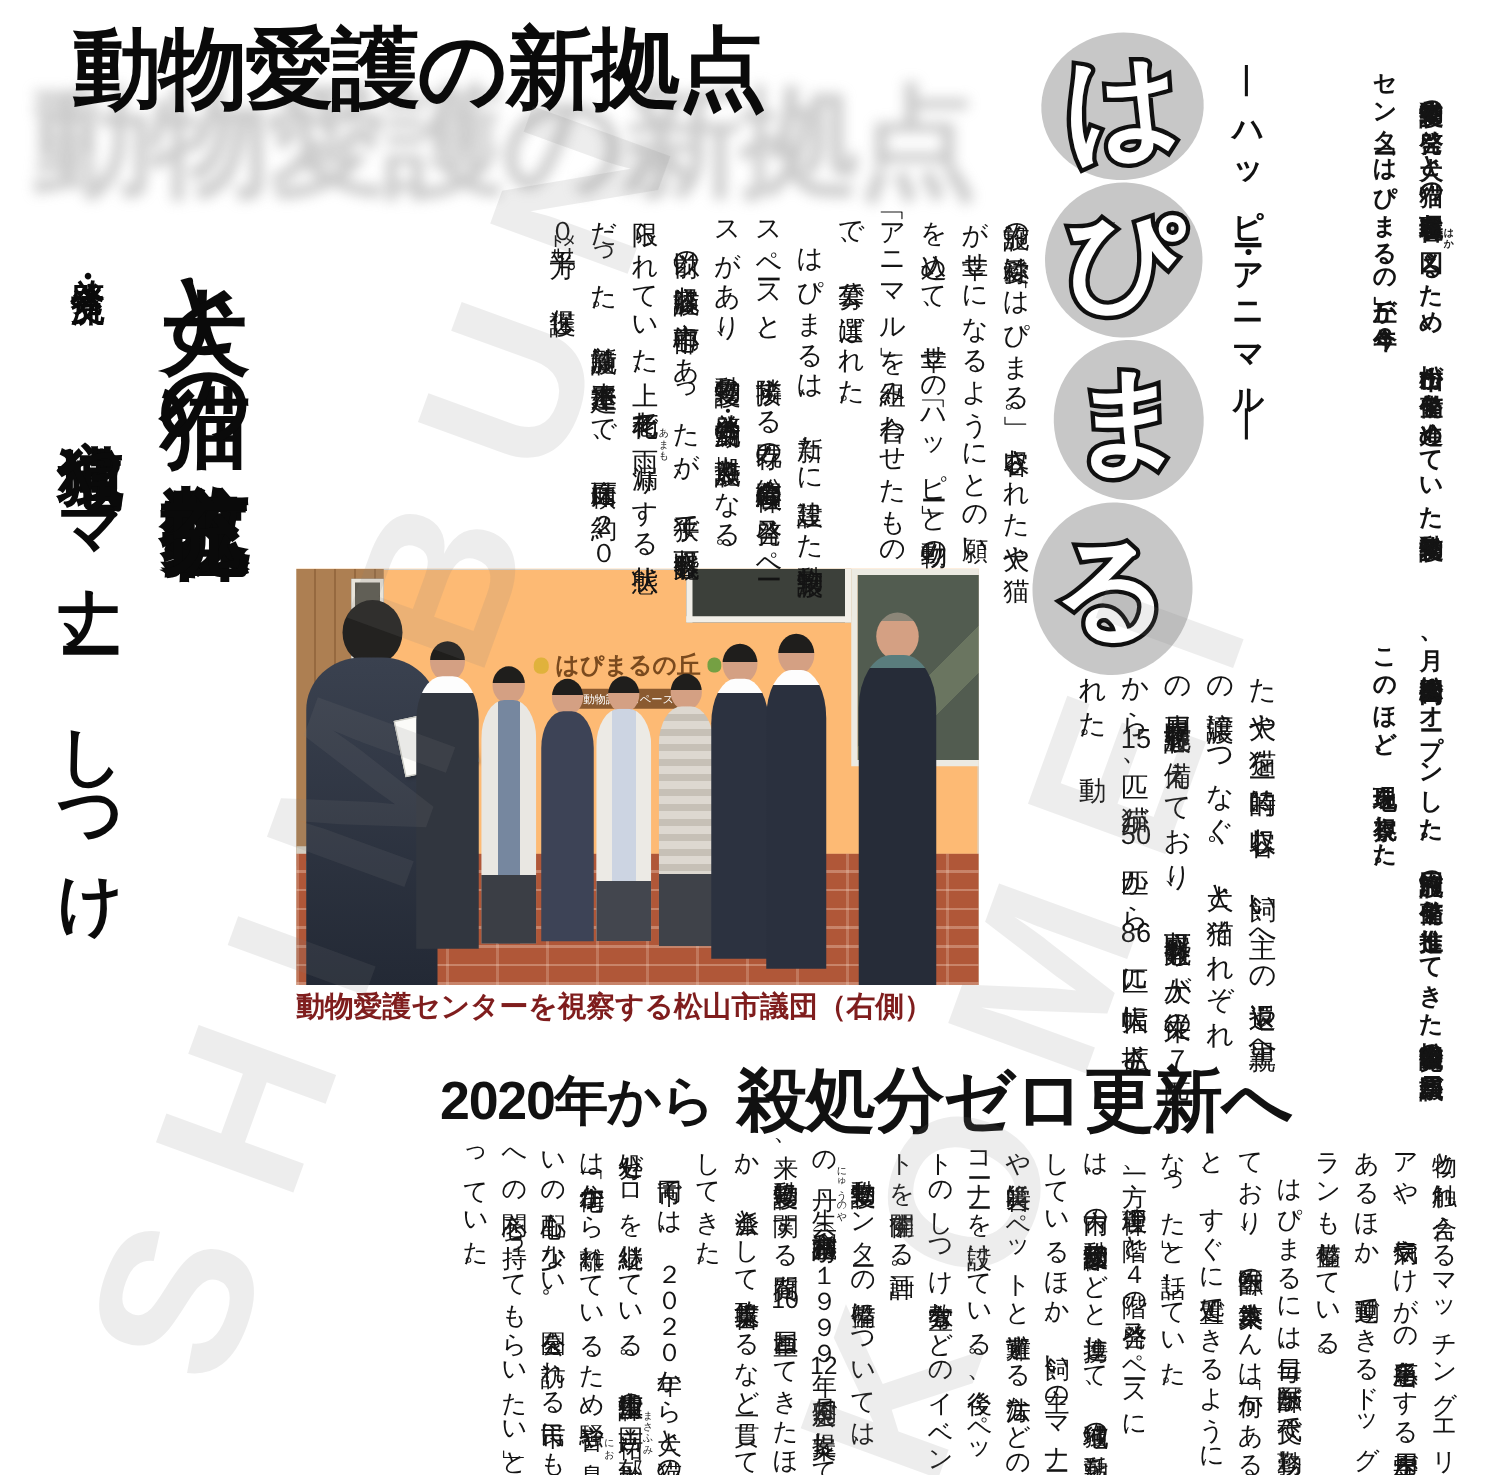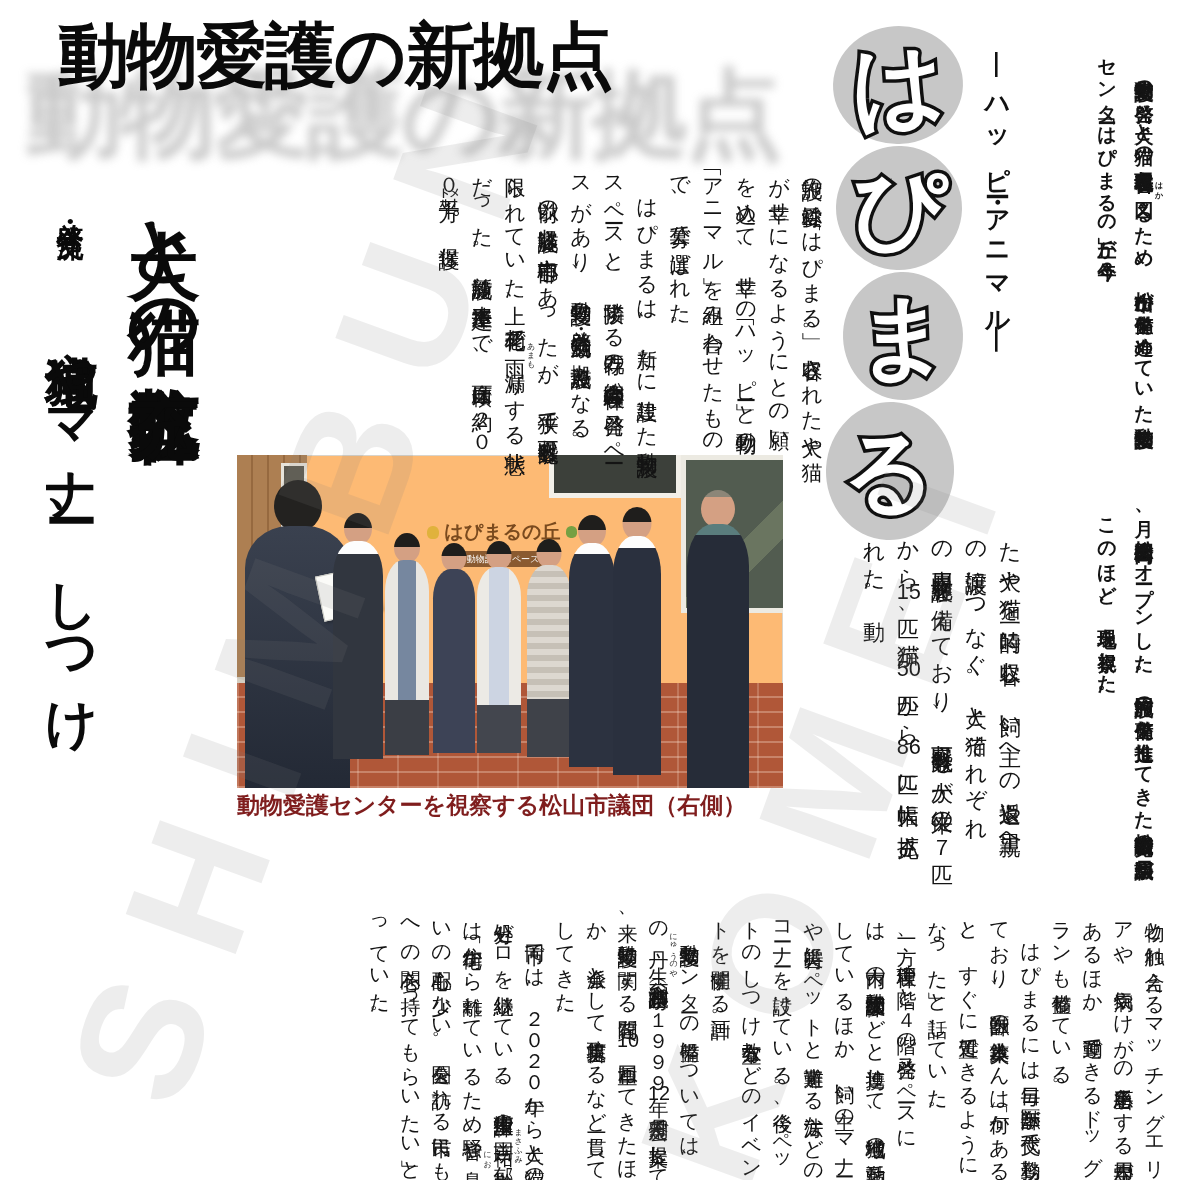--- a/index.html
+++ b/index.html
@@ -192,20 +192,24 @@
     <div class="person" style="left:450px;top:35px;width:62px;height:298px;">
       <div class="p-head" style="width:34px;height:38px;background:linear-gradient(180deg,#8c8678 0 18%,#d4a083 18%);"></div>
       <div class="p-torso" style="top:34px;background:linear-gradient(180deg,#5a7d7d 0 4%,#262c38 4%);"></div>
     </div>
   </div>
 
   <div class="caption">動物愛護センターを視察する松山市議団（右側）</div>
 
   <div class="vtext body2">た犬や猫を一時的に収容し、飼い主への返還や里親への譲渡につなぐ。犬と猫それぞれの専用収容施設を備えており、収容可能数も犬が従来の７匹から<span class="tcy">15</span>匹、猫が<span class="tcy">50</span>匹から<span class="tcy">86</span>匹に大幅に拡充された。動</div>
 
+  <div class="midline">
+    <span class="mid-prefix">2020年から</span>
+    <span class="mid-main">殺処分ゼロ更新へ</span>
+  </div>
 
   <div class="vtext body3">物と触れ合えるマッチングエリアや、病気やけがの応急手当をする専用室があるほか、運動できるドッグランも整備している。
 　はぴまるには毎日、獣医師が交代で勤務しており、獣医師の鈴木菜央さんは「何かあると、すぐに処置できるようになった」と話していた。
 　一方、管理棟１階と４階の啓発スペースには、市内の動物愛護団体などと連携して、地域猫の活動を紹介しているほか、飼い主のマナー向上や災害時にペットと避難する方法などの展示コーナーを設けている。今後、ペットのしつけ方教室などのイベントを開催する計画。
 　動物愛護センターの整備については、公明党の<ruby>丹生谷<rt>にゅうのや</rt></ruby>利和市議（当時）が１９９９年<span class="tcy">12</span>月定例会で提案して以来、動物愛護に関する質問を<span class="tcy">10</span>回重ねてきたほか、会派として政策提言するなど一貫して推進してきた。
 　同市では、２０２０年から犬と猫の殺処分ゼロを継続している。市生活衛生課の吉岡<ruby>祐郁<rt>まさふみ</rt></ruby>主幹は「住宅街から離れているため騒音や<ruby>臭<rt>にお</rt></ruby>いの心配も少ない。公園を訪れる市民にも動物愛護への関心を持ってもらいたい」と語っていた。</div>
 
 </div>
 
 </body></html>

